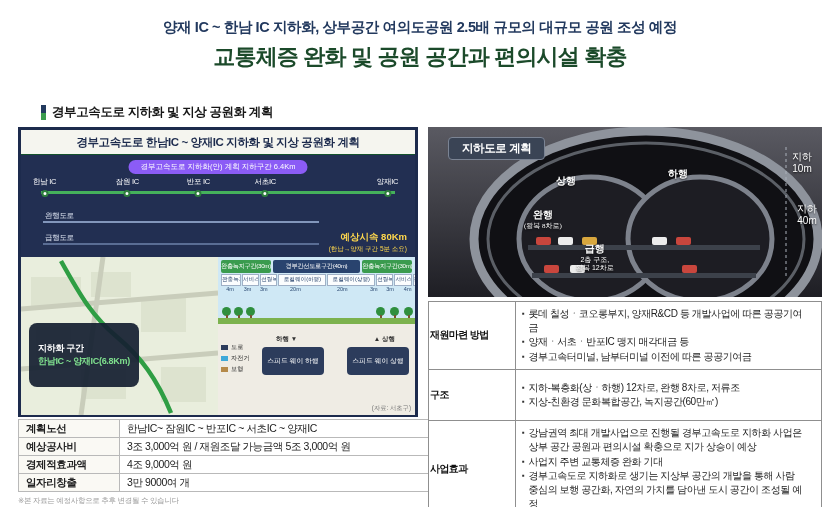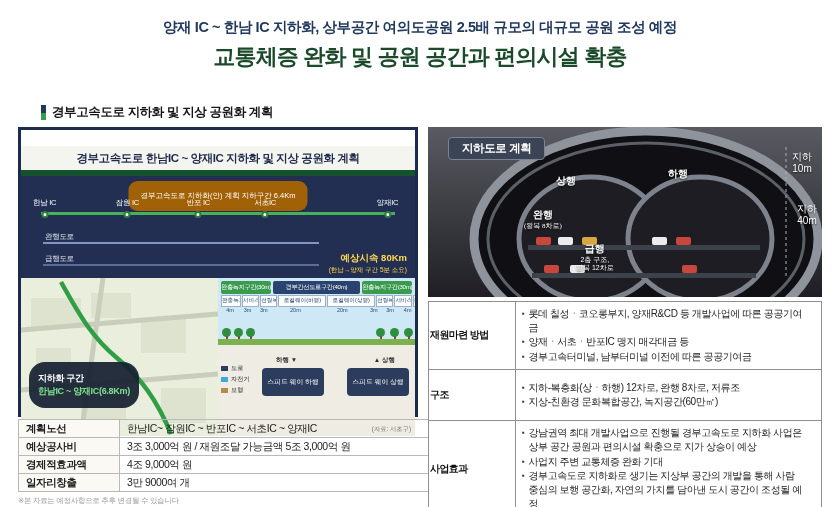--- a/index.html
+++ b/index.html
@@ -14,43 +14,43 @@
 
   
   .section-header{position:absolute;top:104px;left:18px;display:flex;align-items:center;gap:6px;padding-left:23px;}
   .section-bar{width:5px;height:15px;background:linear-gradient(#22395e 50%,#3a9b4e 50%);}
   .section-title{font-size:12.5px;font-weight:bold;color:#151515;letter-spacing:-0.4px;}
 
   
   .left-panel{position:absolute;left:18px;top:127px;width:400px;height:290px;
               border:3px solid #1d2b4d;box-sizing:border-box;background:#fff;}
   .lp-header{height:24px;line-height:24px;text-align:center;font-size:11.5px;font-weight:bold;
-             color:#1d2b4d;background:#f5f5ef;border-bottom:6px solid #14532d;letter-spacing:-0.4px;margin-top:16px;}
+             color:#1d2b4d;background:#f5f5ef;border-bottom:1px solid #14532d;letter-spacing:-0.4px;}
   .lp-route{position:relative;height:102px;background:#222f52;overflow:hidden;}
   .route-banner{position:absolute;top:5px;left:50%;transform:translateX(-50%);
-                background:#a16207;color:#fff;font-size:7.5px;padding:10px 12px;border-radius:9px;white-space:nowrap;}
+                background:#8b5cf6;color:#fff;font-size:7.5px;padding:2px 12px;border-radius:9px;white-space:nowrap;}
   .route-line{position:absolute;top:36px;left:20px;right:20px;height:3px;background:#45b15b;}
   .station{position:absolute;top:22px;transform:translateX(-50%);text-align:center;}
   .station .st-label{display:block;color:#fff;font-size:7.5px;white-space:nowrap;letter-spacing:-0.3px;}
   .station .st-dot{display:block;width:7px;height:7px;margin:3px auto 0;border-radius:50%;
                    background:#fff;border:2px solid #2e7d3d;box-sizing:border-box;}
   .lane{position:absolute;left:22px;right:96px;height:2px;}
   .lane1{top:66px;background:#8296bb;}
   .lane2{top:88px;background:#5a6d94;}
   .lane-label{position:absolute;left:24px;font-size:7.5px;color:#dfe6f3;letter-spacing:-0.3px;}
   .lane-label.l1{top:56px;}
   .lane-label.l2{top:78px;}
   .speed-note{position:absolute;right:8px;top:56px;text-align:right;color:#ffd84d;}
   .speed-main{font-size:9.5px;font-weight:bold;display:block;margin-top:20px;}
   .speed-sub{font-size:6.5px;display:block;margin-top:1px;}
 
   .lp-middle{display:flex;height:158px;}
   .lp-map{position:relative;width:50%;background:#e9eedd;overflow:hidden;}
   .map-label{position:absolute;left:8px;bottom:28px;background:rgba(22,32,50,.93);
-             border-radius:16px;padding:10px 9px;}
+             border-radius:8px;padding:19px 9px;}
   .map-label .l1{display:block;color:#fff;font-size:9px;font-weight:bold;letter-spacing:-0.3px;}
   .map-label .l2{display:block;color:#7fe08e;font-size:9px;font-weight:bold;letter-spacing:-0.3px;}
 
   .lp-cross{position:relative;width:50%;background:#efece4;overflow:hidden;}
   .cs-sky{position:absolute;top:0;left:0;right:0;height:61px;background:#cfe8f5;}
   .cs-zones{position:absolute;top:3px;left:3px;right:3px;display:flex;gap:2px;}
   .zone{color:#fff;font-size:6.2px;text-align:center;padding:2px 0;border-radius:2px;
         white-space:nowrap;overflow:hidden;letter-spacing:-0.3px;}
   .zone.green{background:#3a9b4e;flex:0 0 26%;}
   .zone.navy{background:#29436e;flex:1;}

